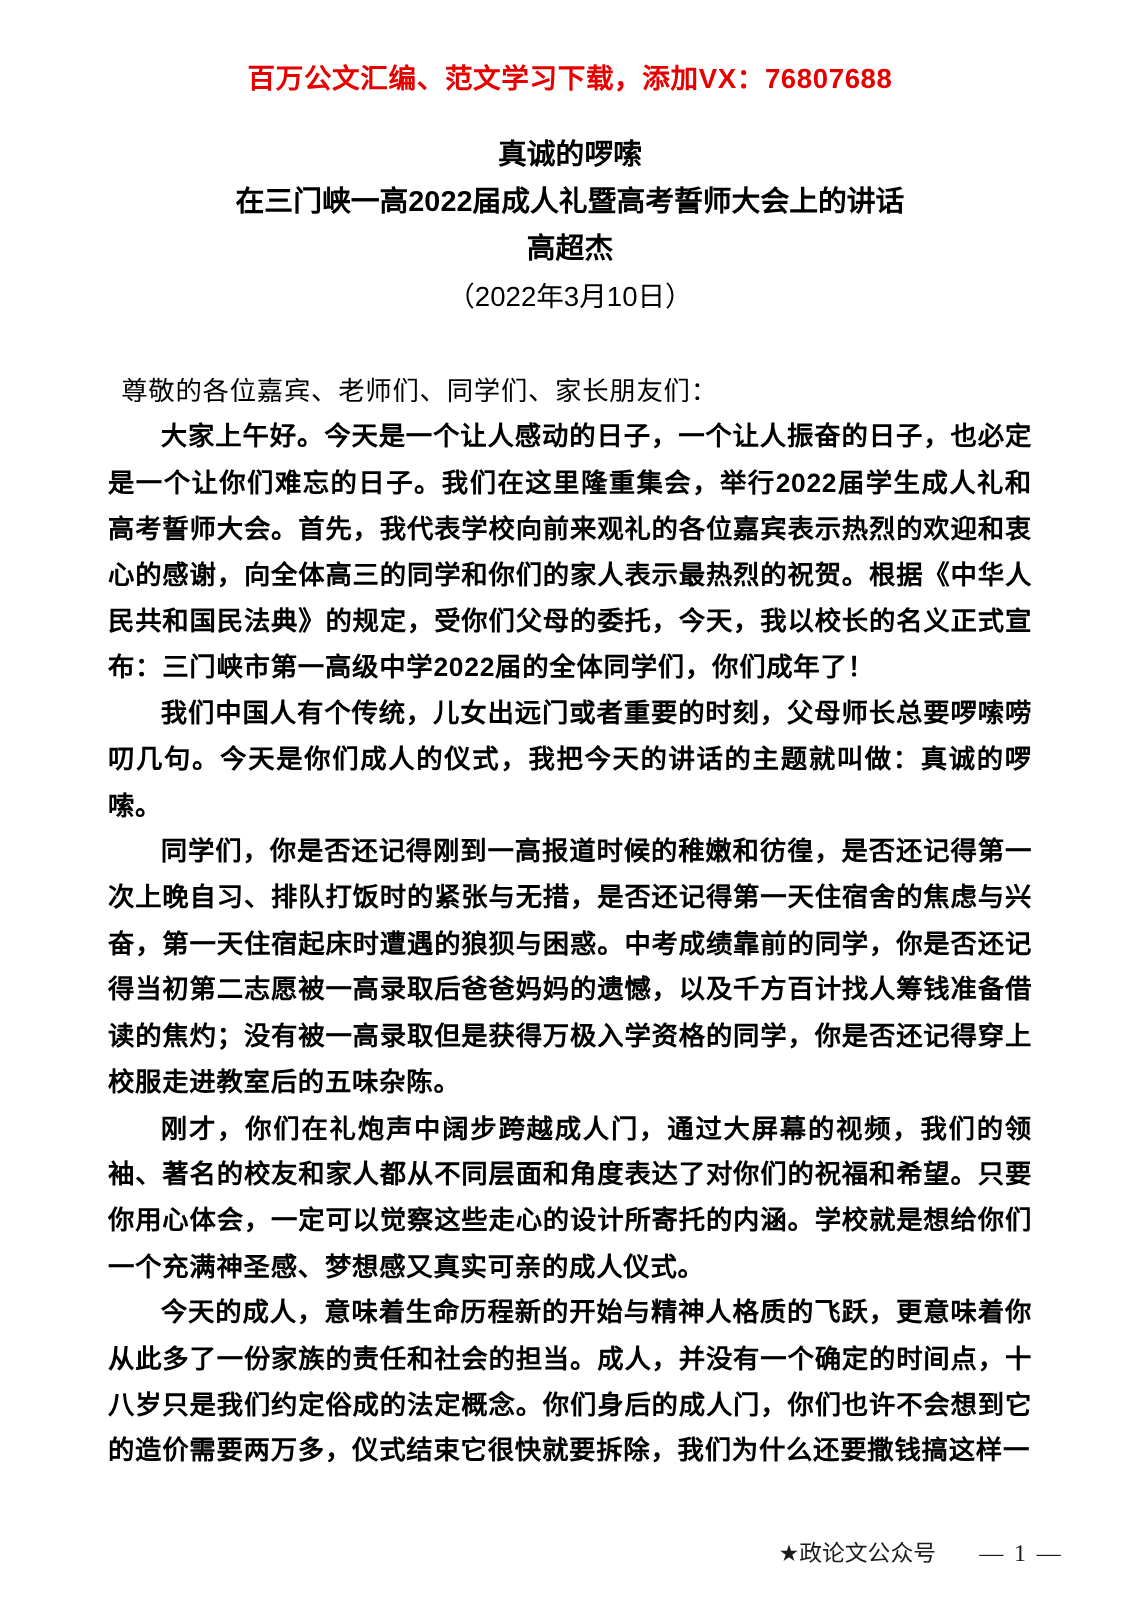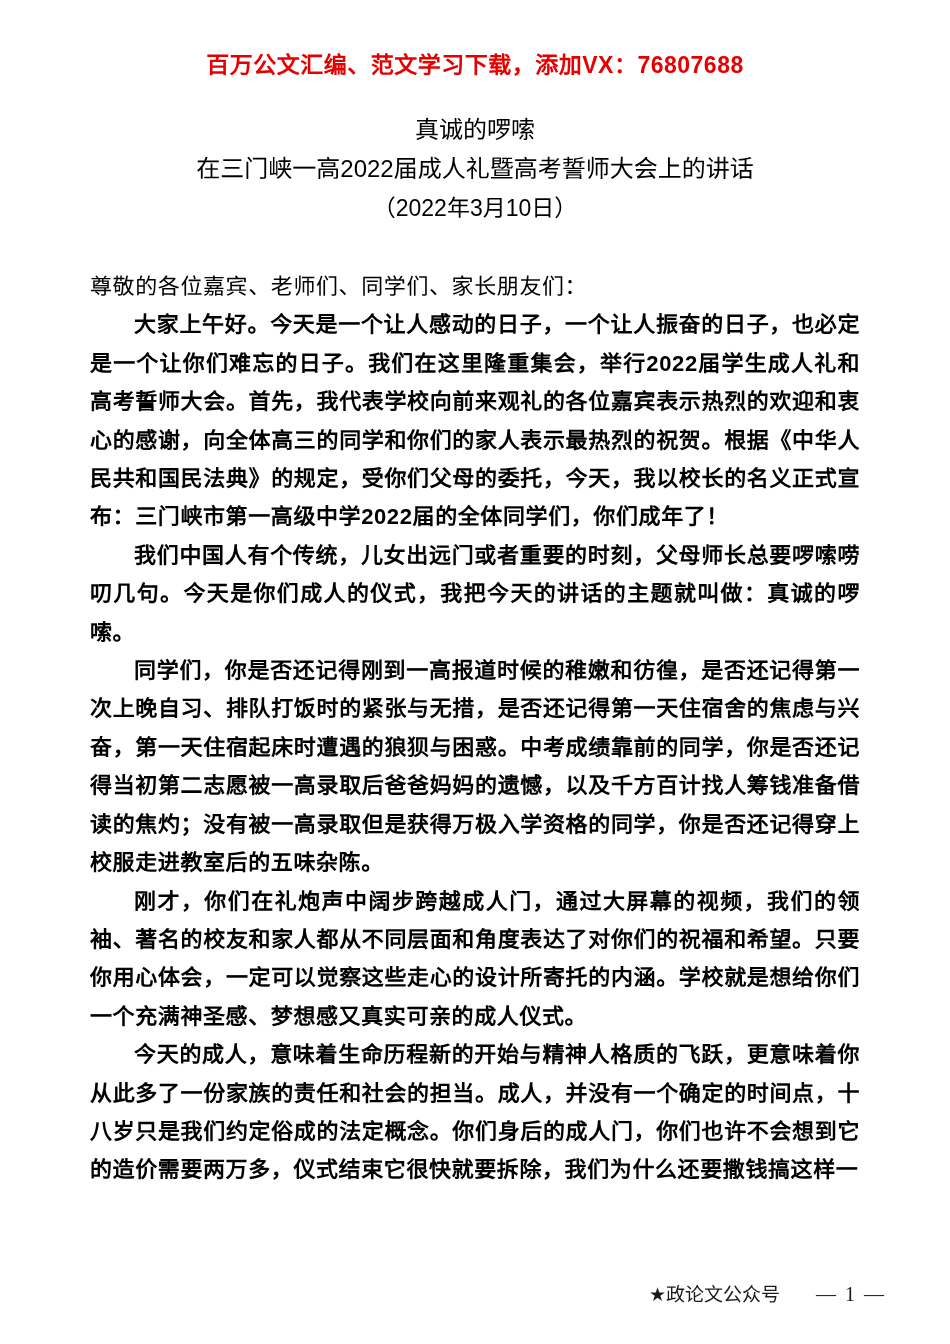--- a/index.html
+++ b/index.html
@@ -28,21 +28,21 @@
   }
   .title-block {
     margin-top: 30px;
     text-align: center;
     line-height: 39px;
   }
   .doc-title,
   .doc-subtitle,
   .doc-author {
     font-size: 24px;
-    font-weight: 400;
+    font-weight: 700;
     color: #000000;
   }
   .doc-date {
     font-size: 23px;
     font-weight: 400;
     margin-top: 1px;
   }
   .doc-body {
     margin-top: 40px;
     padding: 0 90px;
@@ -51,20 +51,21 @@
     letter-spacing: 0.6px;
     text-align: justify;
     text-justify: inter-ideograph;
   }
   .doc-body p {
     margin: 0;
     padding: 0;
   }
   p.salutation {
     text-indent: 0;
+    margin-left: 11px;
   }
   p.para {
     text-indent: 2em;
     font-weight: bold;
   }
   .page-footer {
     position: absolute;
     top: 1279px;
     right: 64px;
     display: flex;
@@ -82,20 +83,21 @@
 </head>
 <body>
 
 <div class="page">
 
   <div class="banner">百万公文汇编、范文学习下载，添加VX：76807688</div>
 
   <div class="title-block">
     <div class="doc-title">真诚的啰嗦</div>
     <div class="doc-subtitle">在三门峡一高2022届成人礼暨高考誓师大会上的讲话</div>
+    <div class="doc-author">高超杰</div>
     <div class="doc-date">（2022年3月10日）</div>
   </div>
 
   <div class="doc-body">
     <p class="salutation">尊敬的各位嘉宾、老师们、同学们、家长朋友们：</p>
     <p class="para">大家上午好。今天是一个让人感动的日子，一个让人振奋的日子，也必定是一个让你们难忘的日子。我们在这里隆重集会，举行2022届学生成人礼和高考誓师大会。首先，我代表学校向前来观礼的各位嘉宾表示热烈的欢迎和衷心的感谢，向全体高三的同学和你们的家人表示最热烈的祝贺。根据《中华人民共和国民法典》的规定，受你们父母的委托，今天，我以校长的名义正式宣布：三门峡市第一高级中学2022届的全体同学们，你们成年了！</p>
     <p class="para">我们中国人有个传统，儿女出远门或者重要的时刻，父母师长总要啰嗦唠叨几句。今天是你们成人的仪式，我把今天的讲话的主题就叫做：真诚的啰嗦。</p>
     <p class="para">同学们，你是否还记得刚到一高报道时候的稚嫩和彷徨，是否还记得第一次上晚自习、排队打饭时的紧张与无措，是否还记得第一天住宿舍的焦虑与兴奋，第一天住宿起床时遭遇的狼狈与困惑。中考成绩靠前的同学，你是否还记得当初第二志愿被一高录取后爸爸妈妈的遗憾，以及千方百计找人筹钱准备借读的焦灼；没有被一高录取但是获得万极入学资格的同学，你是否还记得穿上校服走进教室后的五味杂陈。</p>
     <p class="para">刚才，你们在礼炮声中阔步跨越成人门，通过大屏幕的视频，我们的领袖、著名的校友和家人都从不同层面和角度表达了对你们的祝福和希望。只要你用心体会，一定可以觉察这些走心的设计所寄托的内涵。学校就是想给你们一个充满神圣感、梦想感又真实可亲的成人仪式。</p>
     <p class="para">今天的成人，意味着生命历程新的开始与精神人格质的飞跃，更意味着你从此多了一份家族的责任和社会的担当。成人，并没有一个确定的时间点，十八岁只是我们约定俗成的法定概念。你们身后的成人门，你们也许不会想到它的造价需要两万多，仪式结束它很快就要拆除，我们为什么还要撒钱搞这样一</p>

